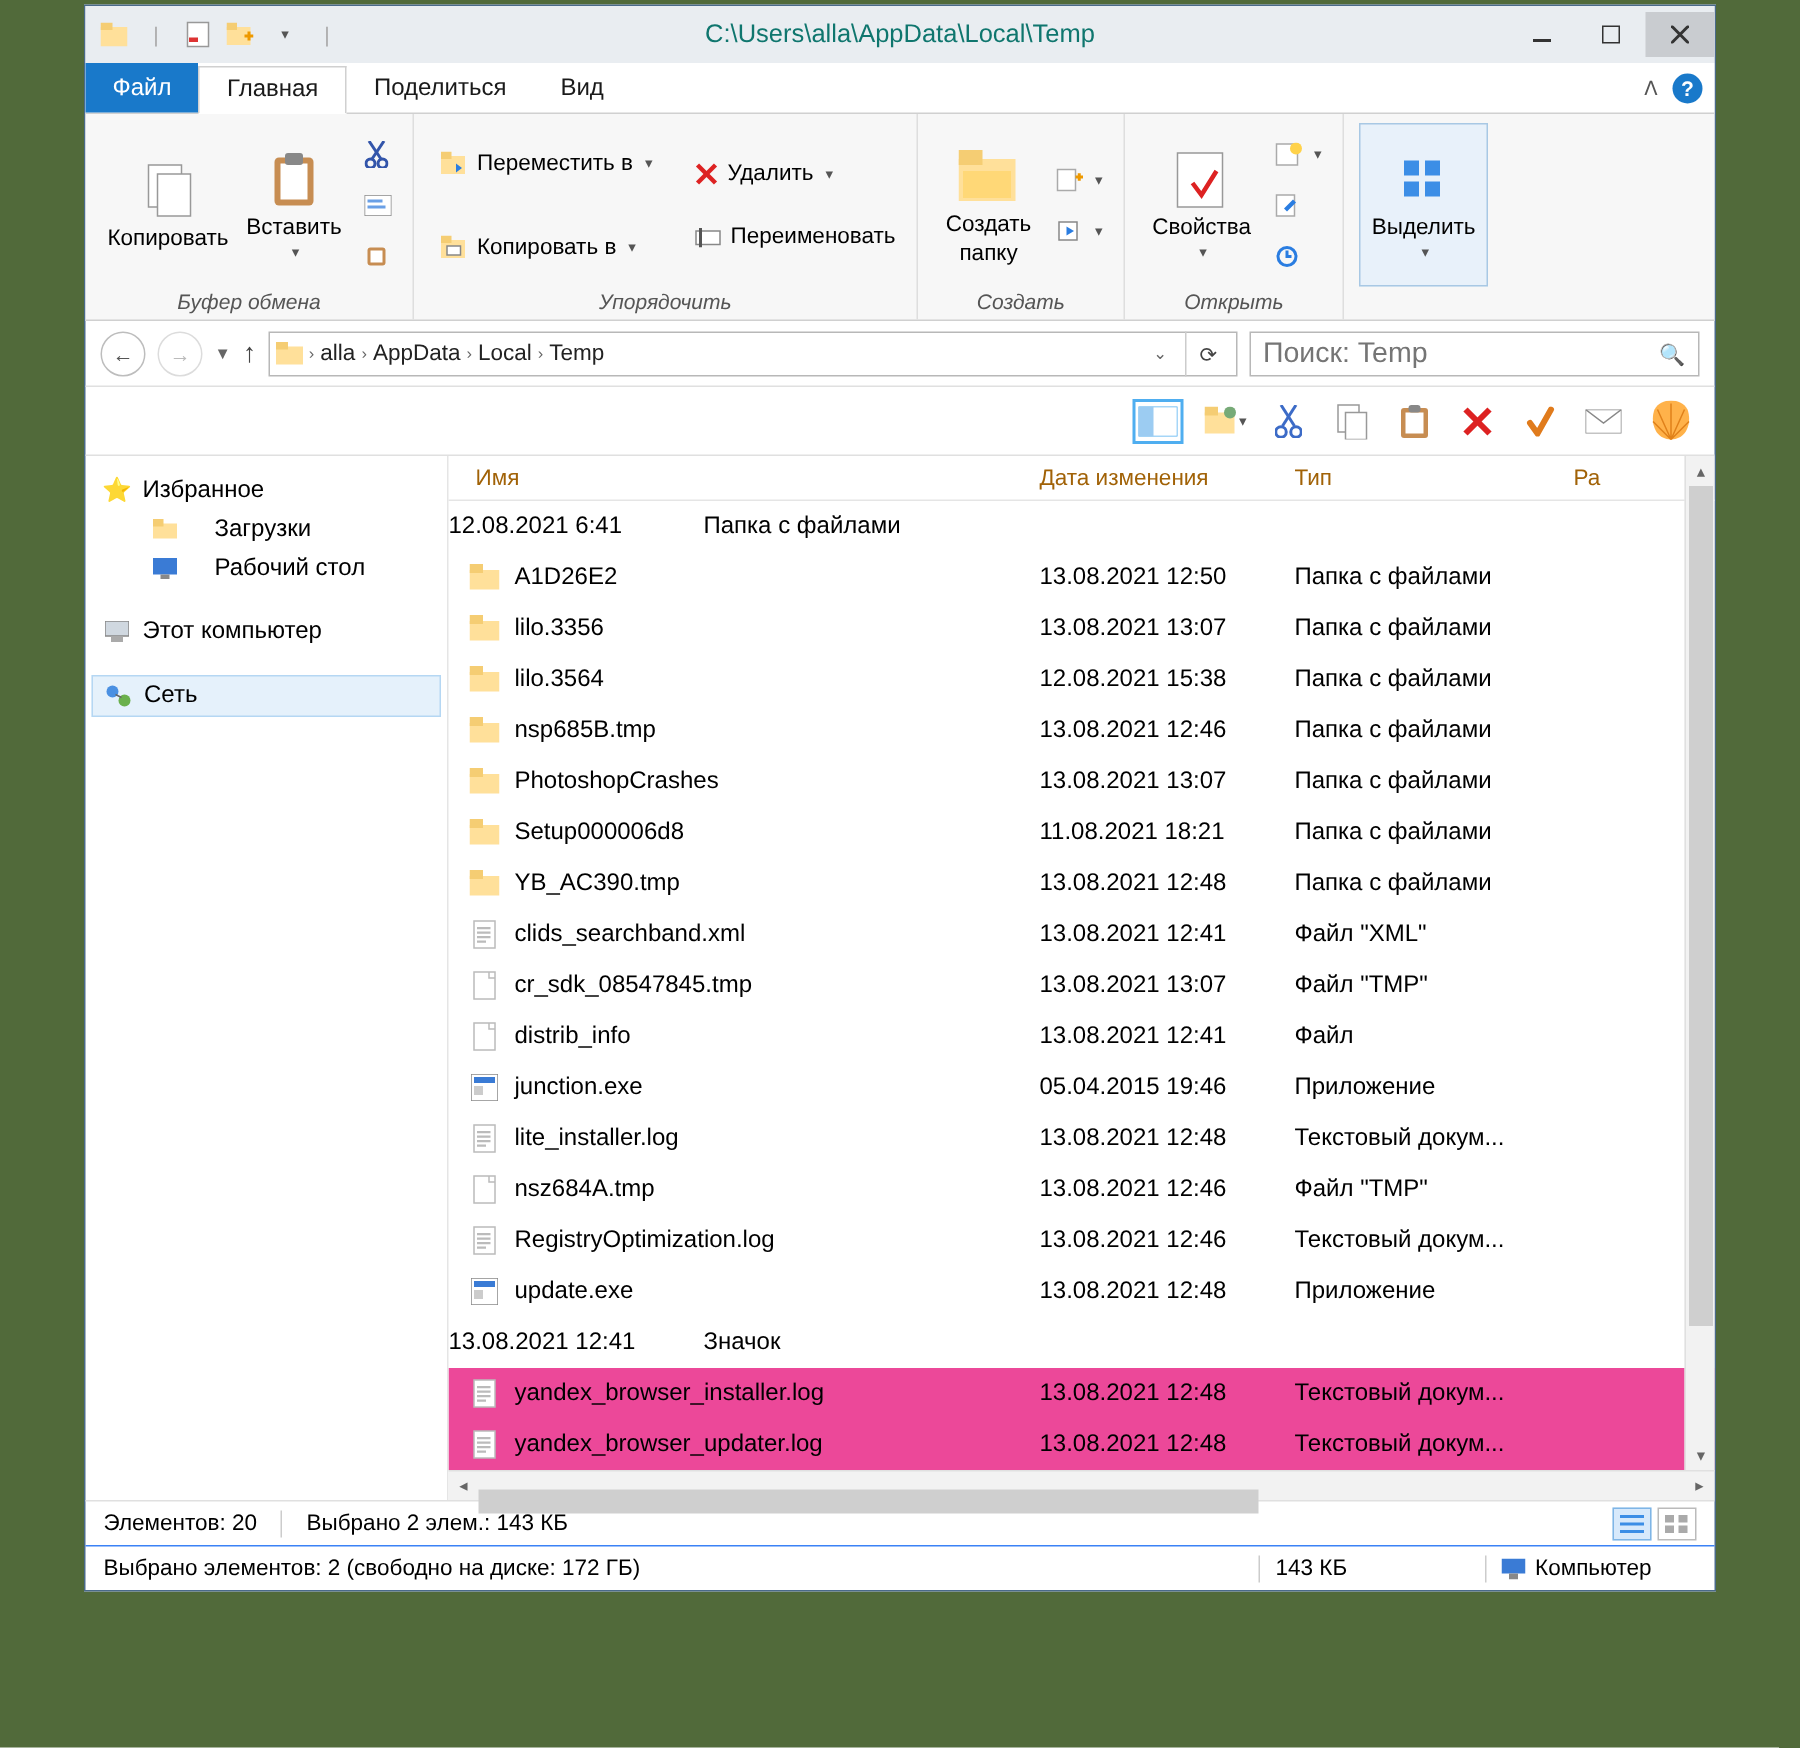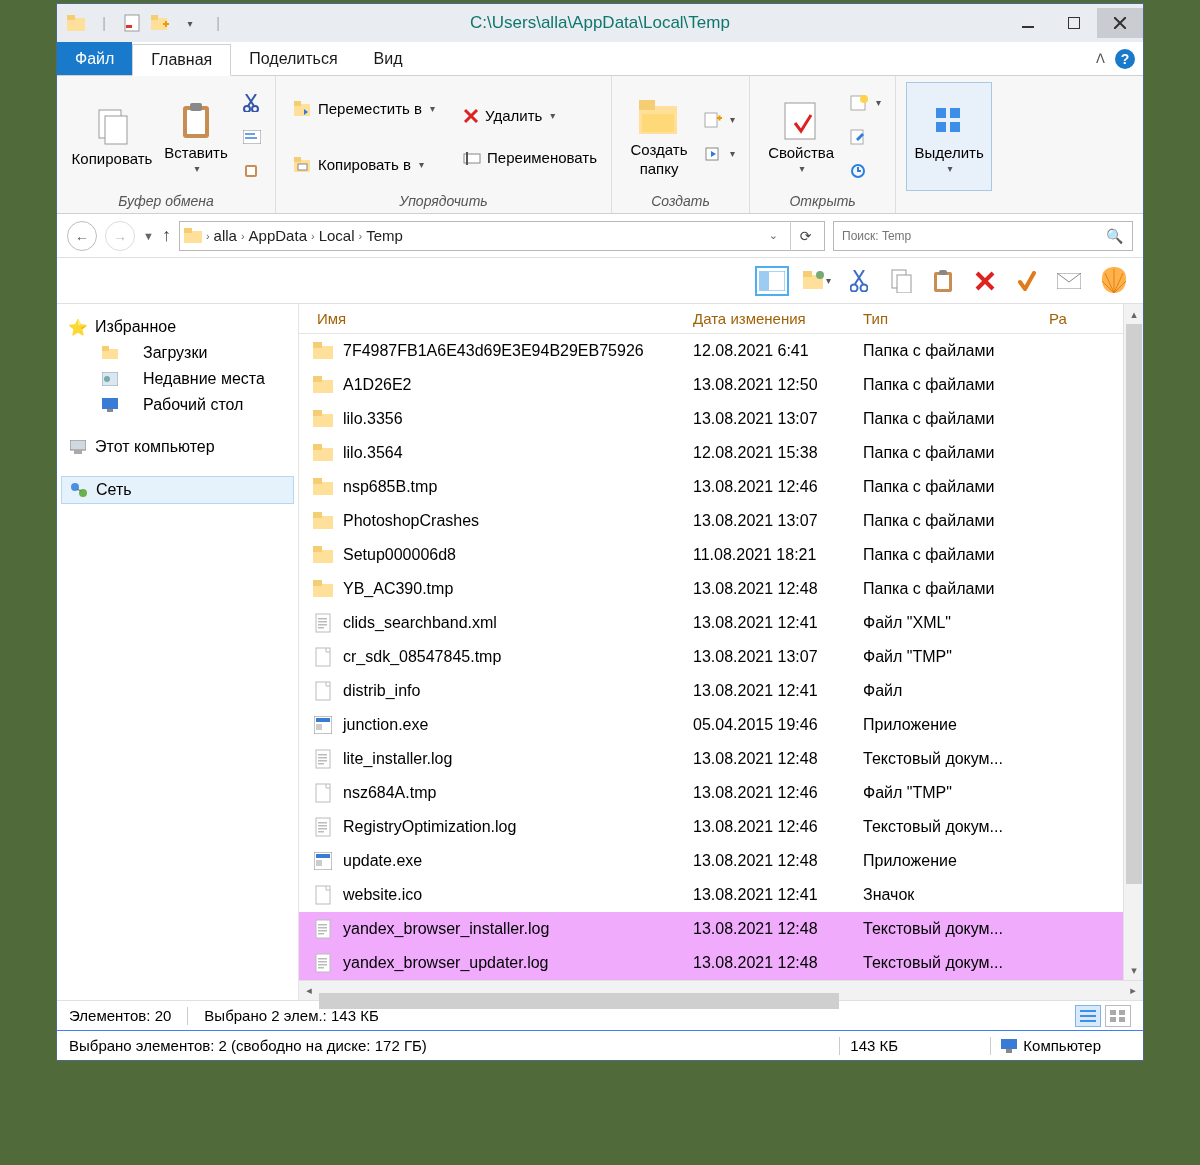--- a/index.html
+++ b/index.html
@@ -38,21 +38,21 @@
   .navbtn { width:30px; height:30px; border:1px solid #bdbdbd; border-radius:50%; display:flex; align-items:center; justify-content:center; color:#555; }
   .navbtn.disabled { color:#bbb; border-color:#dcdcdc;}
   .navsm { color:#666; font-size:11px;}
   .uparr { color:#444; font-size:18px;}
   .addrbar { flex:1; height:30px; border:1px solid #b8b8b8; display:flex; align-items:center; padding:0 4px; gap:4px; background:#fff;}
   .crumb { display:flex; align-items:center; gap:4px; font-size:15px; color:#222;}
   .crumb .sep{ color:#666; font-size:11px;}
   .addr-right { margin-left:auto; display:flex; gap:6px; align-items:center;}
   .refresh { width:30px; height:30px; display:flex; align-items:center; justify-content:center; color:#444; border-left:1px solid #ccc; margin-left:6px;}
   .searchbox { width:300px; height:30px; border:1px solid #b8b8b8; display:flex; align-items:center; padding:0 8px;}
-  .searchbox input { border:none; outline:none; flex:1; font-size:12px; color:#777; }
+  .searchbox input { border:none; outline:none; flex:1; font-size:19px; color:#777; }
   .mag { color:#555; }
   
   .extrabar { height:46px; border-bottom:1px solid #e0e0e0; display:flex; align-items:center; padding:0 12px; gap:14px; justify-content:flex-end;}
   .exbtn { width:28px; height:28px; display:flex; align-items:center; justify-content:center;}
   .exbtn.panes { border:2px solid #4faef0; padding:2px; width:34px; height:30px;}
   
   .body { display:flex; flex:1; min-height:0; position:relative; }
   .tree { width:242px; border-right:1px solid #e5e5e5; padding:10px 4px; }
   .tree-sec { margin-bottom:16px; }
   .tree-item { display:flex; align-items:center; gap:8px; padding:4px 8px 4px 20px; font-size:16px; }
@@ -62,21 +62,21 @@
   .ti-icon { width:18px; height:18px; display:flex; align-items:center; justify-content:center;}
   .filepane { flex:1; display:flex; flex-direction:column; min-width:0;}
   .cols { display:flex; border-bottom:1px solid #e5e5e5; padding:6px 0; }
   .colh { font-size:15px; color:#a16207; }
   .c-name { width:394px; padding-left:18px;}
   .c-date { width:170px;}
   .c-type { width:186px;}
   .c-size { flex:1;}
   .rows { flex:1; overflow:hidden;}
   .row { display:flex; align-items:center; height:34px; font-size:16px;}
-  .row.sel { background:#f0abfc; }
+  .row.sel { background:#ec4899; }
   .cell-name { width:394px; padding-left:14px; display:flex; align-items:center; gap:10px;}
   .fi { width:20px; height:20px; display:flex; align-items:center; justify-content:center;}
   .hscroll { height:20px; background:#f2f2f2; border-top:1px solid #e0e0e0; display:flex; align-items:center;}
   .vscroll { position:absolute; right:0; top:0; bottom:20px; width:20px; background:#f2f2f2; border-left:1px solid #e0e0e0; display:flex; flex-direction:column;}
   .hscroll .arrow, .vscroll .arrow { width:20px; height:20px; display:flex; align-items:center; justify-content:center; color:#666; font-size:11px;}
   .hscroll .track { flex:1; position:relative;}
   .hscroll .thumb { position:absolute; left:0; top:2px; height:16px; width:520px; background:#cfcfcf;}
   .vscroll .track { flex:1; position:relative;}
   .vscroll .thumb { position:absolute; top:0; left:2px; width:16px; height:560px; background:#cfcfcf;}
   
@@ -450,29 +450,20 @@
               <svg width="16" height="14">
                 <rect y="3" width="16" height="10" fill="#ffe09a"></rect>
                 <rect width="7" height="5" fill="#f5cd73"></rect>
               </svg>
             </span>
             <span>Загрузки</span>
           </div>
         <div class="tree-item child">
             <span class="ti-icon">
               <svg width="16" height="14">
-                <rect width="16" height="14" fill="#dce6f2" stroke="#8aa"></rect>
-                <circle cx="5" cy="7" r="3" fill="#7aa"></circle>
-              </svg>
-            </span>
-            <span>Недавние места</span>
-          </div>
-        <div class="tree-item child">
-            <span class="ti-icon">
-              <svg width="16" height="14">
                 <rect width="16" height="11" fill="#3a7bd5"></rect>
                 <rect x="5" y="11" width="6" height="3" fill="#888"></rect>
               </svg>
             </span>
             <span>Рабочий стол</span>
           </div>
       </div>
       <div class="tree-sec">
         <div class="tree-item head">
             <span class="ti-icon">
@@ -500,29 +491,20 @@
 
     <div class="filepane">
       <div class="cols">
         <div class="colh c-name">Имя</div>
         <div class="colh c-date">Дата изменения</div>
         <div class="colh c-type">Тип</div>
         <div class="colh c-size">Ра</div>
       </div>
       <div class="rows" id="rows">
           <div class="row">
-            <div class="cell-name">
-              <span class="fi">
-                <svg width="20" height="18">
-                  <rect y="4" width="20" height="13" fill="#ffe09a"></rect>
-                  <rect width="9" height="6" fill="#f5cd73"></rect>
-                </svg>
-              </span>
-              <span>7F4987FB1A6E43d69E3E94B29EB75926</span>
-            </div>
             <div class="c-date">12.08.2021 6:41</div>
             <div class="c-type">Папка с файлами</div>
           </div>
           <div class="row">
             <div class="cell-name">
               <span class="fi">
                 <svg width="20" height="18">
                   <rect y="4" width="20" height="13" fill="#ffe09a"></rect>
                   <rect width="9" height="6" fill="#f5cd73"></rect>
                 </svg>
@@ -719,29 +701,20 @@
                   <rect x="2" y="2" width="14" height="4" fill="#3a7bd5"></rect>
                   <rect x="2" y="8" width="6" height="6" fill="#ccc"></rect>
                 </svg>
               </span>
               <span>update.exe</span>
             </div>
             <div class="c-date">13.08.2021 12:48</div>
             <div class="c-type">Приложение</div>
           </div>
           <div class="row">
-            <div class="cell-name">
-              <span class="fi">
-                <svg width="16" height="20">
-                  <rect x="1" y="1" width="14" height="18" fill="#fff" stroke="#bbb"></rect>
-                  <path d="M11 1 v4 h4" fill="none" stroke="#bbb"></path>
-                </svg>
-              </span>
-              <span>website.ico</span>
-            </div>
             <div class="c-date">13.08.2021 12:41</div>
             <div class="c-type">Значок</div>
           </div>
           <div class="row sel">
             <div class="cell-name">
               <span class="fi">
                 <svg width="16" height="20">
                   <rect x="1" y="1" width="14" height="18" fill="#fff" stroke="#bbb"></rect>
                   <rect x="3" y="5" width="9" height="1.5" fill="#bbb"></rect>
                   <rect x="3" y="8" width="9" height="1.5" fill="#bbb"></rect>

